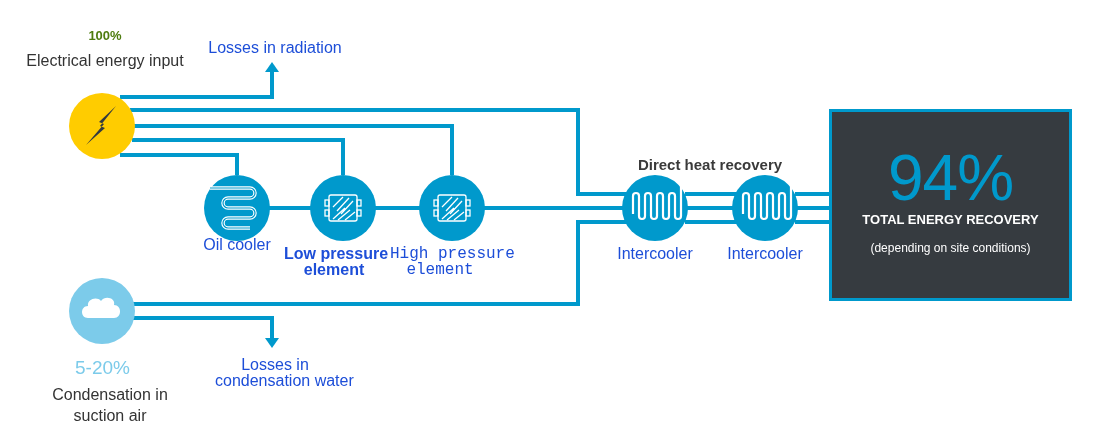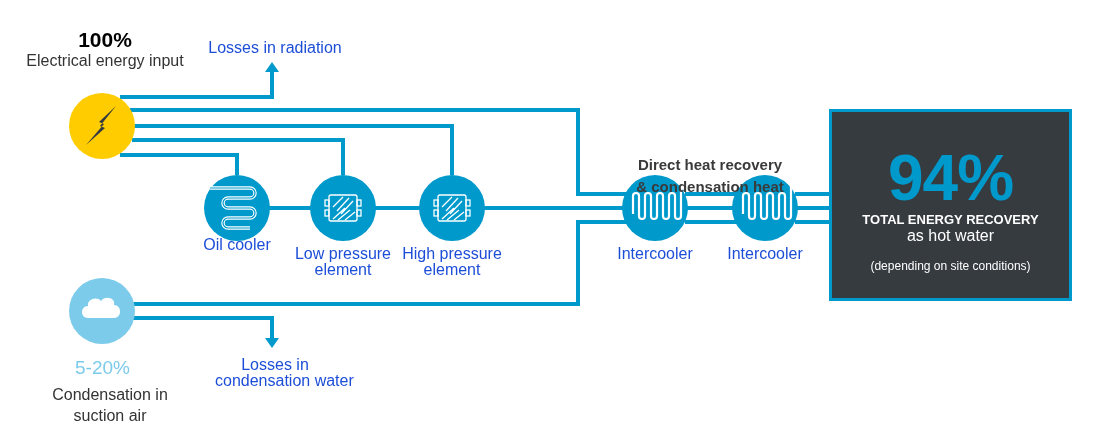--- a/index.html
+++ b/index.html
@@ -1,25 +1,25 @@
 <!DOCTYPE html>
 <html><head>
 <meta charset="utf-8">
 <style>
   html,body{margin:0;padding:0;background:#fff;}
   #stage{position:relative;width:1096px;height:438px;overflow:hidden;font-family:"Liberation Sans",sans-serif;color:#333;}
   svg#lines{position:absolute;left:0;top:0;}
   .txt{position:absolute;text-align:center;white-space:nowrap;}
-  .pct-yellow{color:#000000;font-weight:bold;font-size:21px;}
+  .pct-yellow{color:#4d7c0f;font-weight:bold;font-size:13px;}
   .pct-light{color:#7ccbea;font-weight:normal;font-size:19px;}
   .big-label{font-size:16px;color:#333;}
   .small{font-size:16px;color:#1d4ed8;line-height:16px;}
   .heading{font-weight:bold;font-size:15px;color:#3a3a3a;line-height:22px;}
   #recovery{position:absolute;left:829px;top:109px;width:243px;height:192px;background:#363b40;border:3px solid #0099cc;box-sizing:border-box;color:#fff;text-align:center;}
-  #recovery .pct{font-size:64px;font-weight:bold;color:#0099cc;line-height:64px;margin-top:34px;letter-spacing:-1px;}
+  #recovery .pct{font-size:64px;font-weight:normal;color:#0099cc;line-height:64px;margin-top:34px;letter-spacing:-1px;}
   #recovery .t1{font-size:13px;font-weight:bold;margin-top:2px;}
   #recovery .t2{font-size:16px;margin-top:0;}
   #recovery .t3{font-size:12px;margin-top:14px;}
 </style>
 </head>
 <body>
 
 <div id="stage">
 
   <svg id="lines" width="1096" height="438" viewBox="0 0 1096 438">
@@ -115,40 +115,38 @@
   </div>
 
   <div class="txt small" style="left:215px;top:357px;width:120px;">
     <div>Losses in</div>
     <div>condensation water</div>
   </div>
 
   <div class="txt small" style="left:187px;top:237px;width:100px;">
     <div>Oil cooler</div>
   </div>
-  <div class="txt small" style="left:293px;top:246px;width:100px;">
+  <div class="txt small" style="left:284px;top:246px;width:100px;font-weight:bold;">
     <div>Low pressure</div>
     <div>element</div>
   </div>
-  <div class="txt small" style="left:402px;top:246px;width:100px;">
+  <div class="txt small" style="left:390px;top:246px;width:100px;font-family:Liberation Mono, monospace;">
     <div>High pressure</div>
     <div>element</div>
   </div>
   <div class="txt small" style="left:605px;top:246px;width:100px;">
     <div>Intercooler</div>
   </div>
   <div class="txt small" style="left:715px;top:246px;width:100px;">
     <div>Intercooler</div>
   </div>
 
   <div class="txt heading" style="left:610px;top:114px;width:200px;margin-top:40px;">
     <div>Direct heat recovery</div>
-    <div>&amp; condensation heat</div>
   </div>
 
   <div id="recovery">
     <div class="pct">94%</div>
     <div class="t1">TOTAL ENERGY RECOVERY</div>
-    <div class="t2">as hot water</div>
     <div class="t3">(depending on site conditions)</div>
   </div>
 
 </div>
 
 </body></html>

